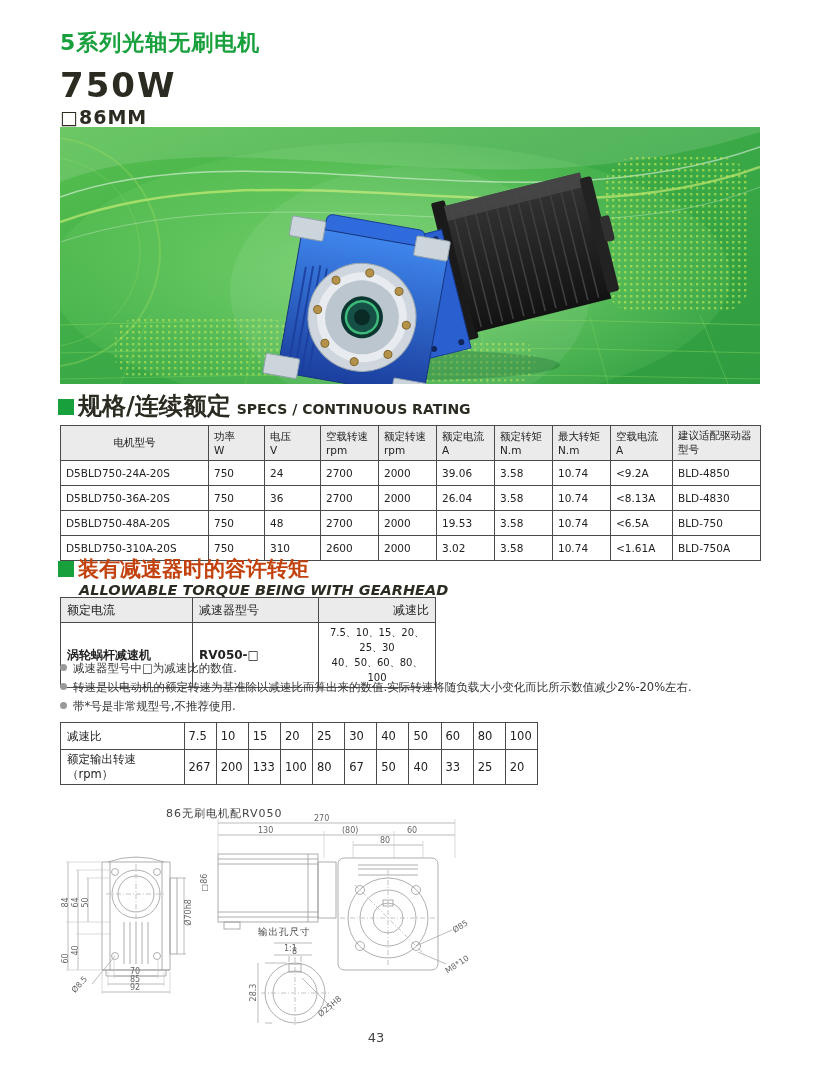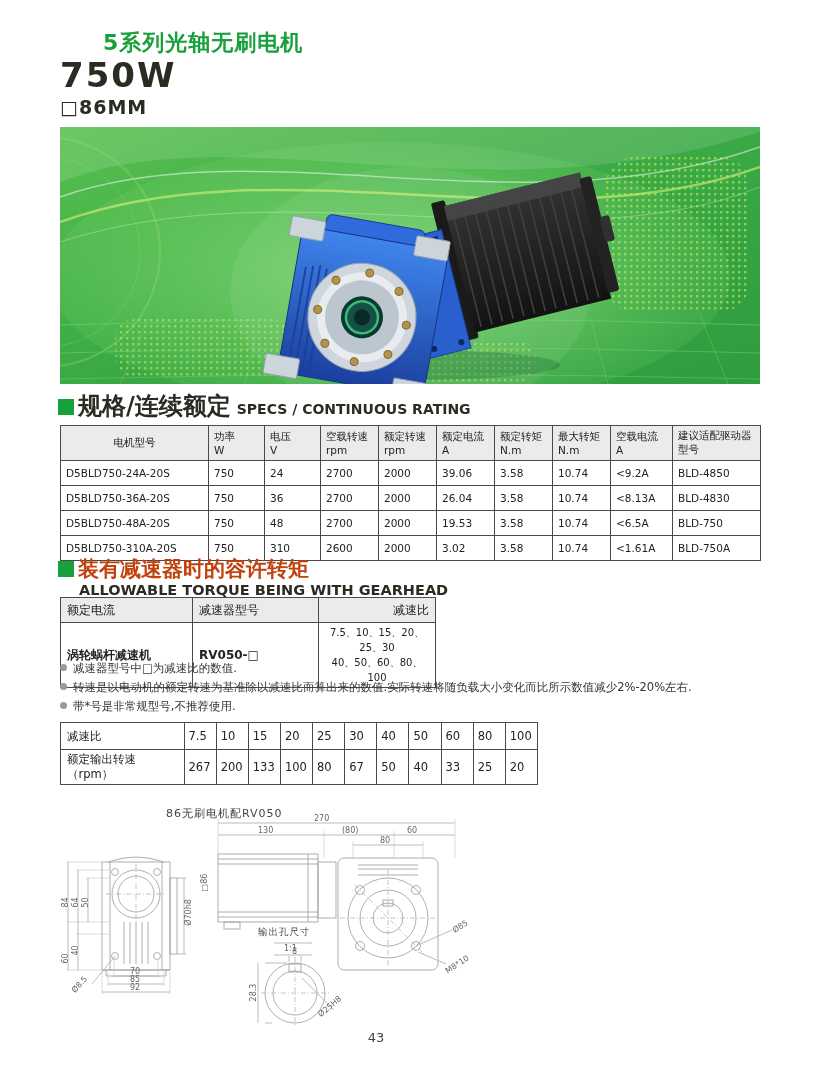--- a/index.html
+++ b/index.html
@@ -1,33 +1,33 @@
 <!DOCTYPE html>
 <html><head>
 <meta charset="utf-8">
 <style>
   html,body{margin:0;padding:0;background:#d9d9d9;}
   .page{position:relative;width:820px;height:1082px;background:#ffffff;overflow:hidden;
         font-family:"DejaVu Sans","Liberation Sans",sans-serif;color:#2b2b26;}
   
   .hdr{position:absolute;left:60px;top:28px;}
-  .series{color:#18A03C;font-size:22px;font-weight:bold;letter-spacing:1px;margin-left:43px;}
-  .power{font-size:34px;font-weight:bold;color:#2b2b22;line-height:1.05;margin-top:0;letter-spacing:2px;}
+  .series{color:#18A03C;font-size:22px;font-weight:bold;letter-spacing:1px;}
+  .power{font-size:34px;font-weight:bold;color:#2b2b22;line-height:1.05;margin-top:10px;letter-spacing:2px;}
   .frame{font-size:19px;font-weight:bold;color:#2b2b22;letter-spacing:1px;margin-top:2px;}
   
   .hero{position:absolute;left:60px;top:127px;width:700px;height:257px;}
   .hero svg{display:block;}
   
   .sec1{position:absolute;left:58px;top:390px;white-space:nowrap;}
   .sq{display:inline-block;width:16px;height:16px;background:#18A03C;margin-right:4px;vertical-align:-1px;}
   .sec1 .cn{font-size:24px;font-weight:bold;color:#2b2b22;}
   .sec1 .en{font-size:14px;font-weight:bold;color:#2b2b22;margin-left:6px;}
   .sec2{position:absolute;left:58px;top:555px;}
   .sec2 .cn{font-size:21px;font-weight:bold;color:#c2410c;}
-  .sec2 .en{font-size:14.5px;font-weight:bold;color:#2b2b22;margin-left:21px;margin-top:-1px;}
+  .sec2 .en{font-size:14.5px;font-weight:bold;color:#2b2b22;margin-left:21px;margin-top:-1px;font-style:italic;}
   
   table{border-collapse:collapse;table-layout:fixed;}
   .specs{position:absolute;left:60px;top:425px;width:700px;font-size:10.5px;}
   .specs th,.specs td{border:1px solid #4a4a4a;padding:1px 5px;text-align:left;font-weight:normal;color:#222;}
   .specs th{background:#ebebeb;height:32px;vertical-align:middle;}
   .specs td{height:22px;}
   .specs th.c{text-align:center;}
   .specs .u{font-weight:normal;}
   .gear{position:absolute;left:60px;top:597px;width:375px;font-size:12px;}
   .gear th,.gear td{border:1px solid #4a4a4a;padding:2px 6px;color:#222;}

